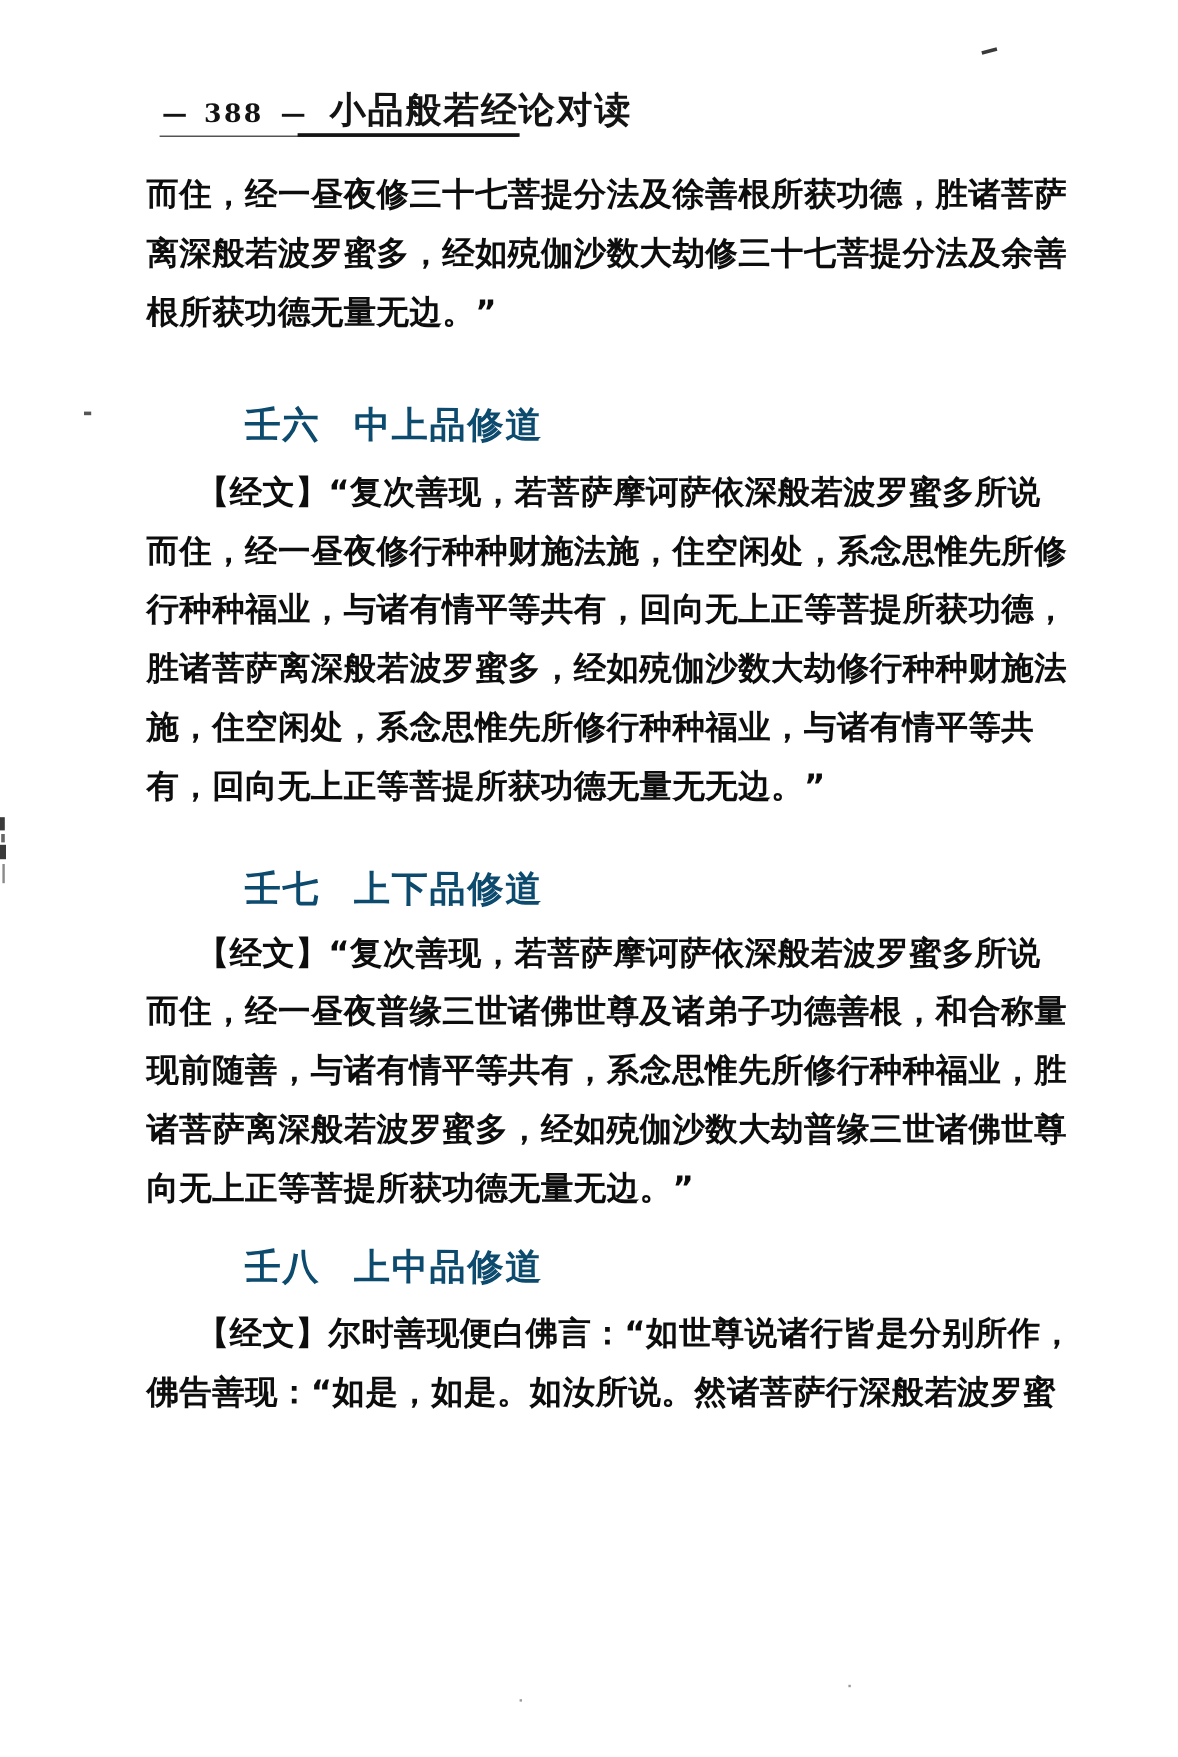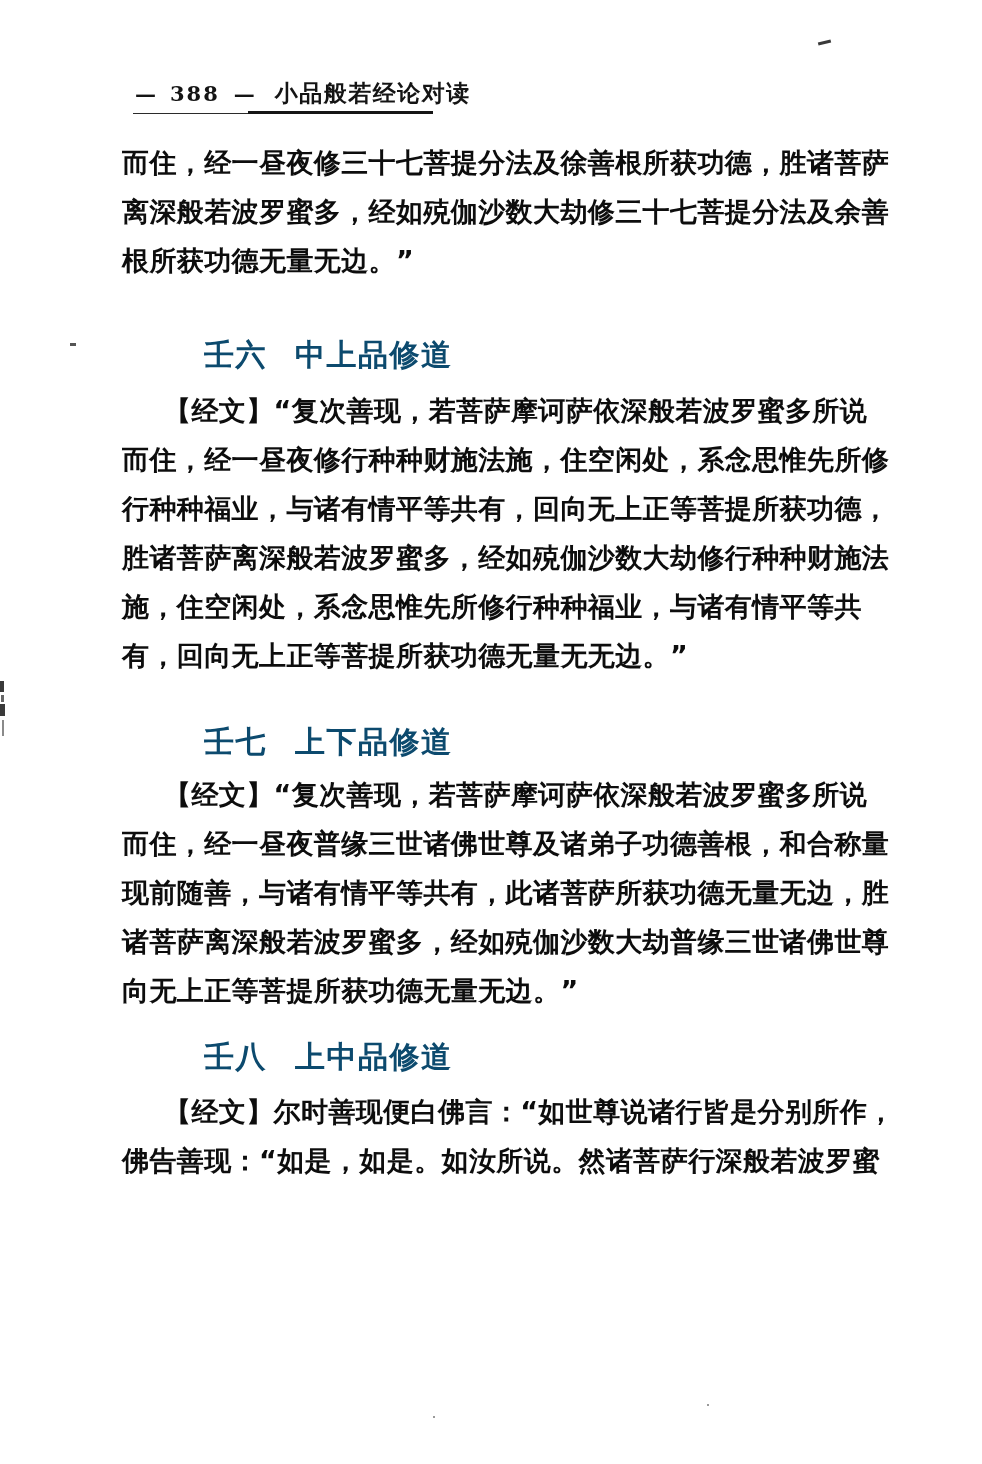--- a/index.html
+++ b/index.html
@@ -17,21 +17,21 @@
     left: 135px;
     top: 78px;
     height: 30px;
     line-height: 30px;
     font-family: "DejaVu Serif", serif;
     color: #141414;
     white-space: nowrap;
   }
   .ph-dash { font-size: 21px; font-weight: 600; }
   .ph-num  { font-size: 21px; font-weight: 600; margin: 16px 14px; letter-spacing: 2px; }
-  .ph-title{ font-size: 23px; font-weight: 700; margin-left: 20px; letter-spacing: 1.5px; }
+  .ph-title{ font-size: 30px; font-weight: 700; margin-left: 20px; letter-spacing: 1.5px; }
   .hr-line {
     position: absolute;
     background: #2b2b2b;
   }
   .hr-thin  { left: 133px; top: 113px; width: 299px; height: 1px; }
   .hr-thick { left: 248px; top: 111px; width: 185px; height: 3px; background: #151515; }
 
   
   .content {
     position: absolute;
@@ -119,21 +119,21 @@
       </div>
     </section>
 
     <section class="sec-b">
       <h2 class="heading">
         <span class="h-label">壬七</span><span class="h-title">上下品修道</span>
       </h2>
       <div class="para">
         <div class="bline first"><span class="jw-label">【经文】</span><span>“复次善现，若菩萨摩诃萨依深般若波罗蜜多所说</span></div>
         <div class="bline">而住，经一昼夜普缘三世诸佛世尊及诸弟子功德善根，和合称量</div>
-        <div class="bline">现前随善，与诸有情平等共有，此诸菩萨所获功德无量无边，胜</div>
+        <div class="bline">现前随善，与诸有情平等共有，系念思惟先所修行种种福业，胜</div>
         <div class="bline">诸菩萨离深般若波罗蜜多，经如殑伽沙数大劫普缘三世诸佛世尊</div>
         <div class="bline">向无上正等菩提所获功德无量无边。”</div>
       </div>
     </section>
 
     <section class="sec-c">
       <h2 class="heading">
         <span class="h-label">壬八</span><span class="h-title">上中品修道</span>
       </h2>
       <div class="para">

